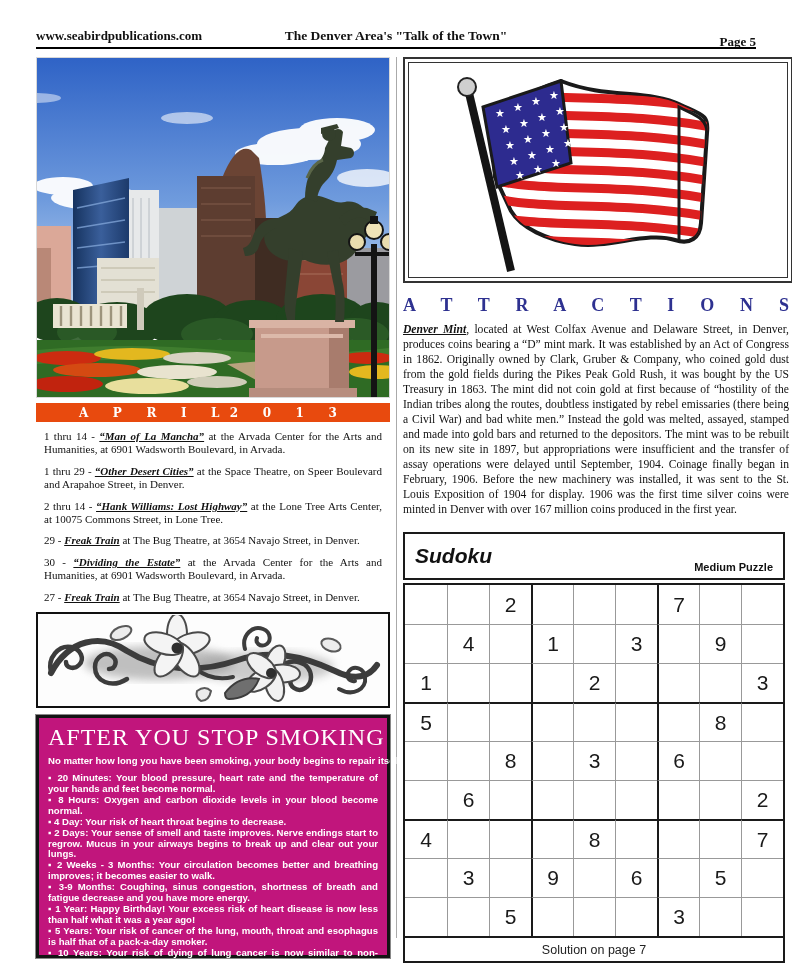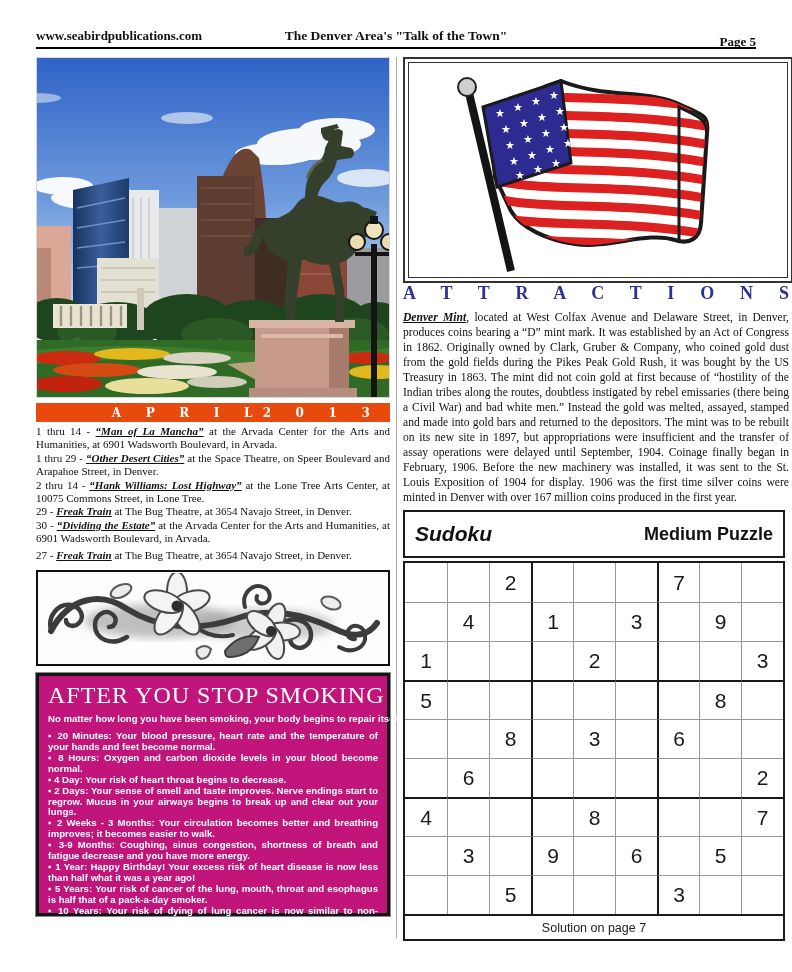--- a/index.html
+++ b/index.html
@@ -18,29 +18,29 @@
   
   .left-col{position:absolute;left:36px;top:57px;width:354px;}
   .right-col{position:absolute;left:403px;top:57px;width:386px;}
 
   
   .photo{width:352px;height:339px;border:1px solid #d8d8d8;display:block;}
 
   
   .banner{
     margin-top:5px;height:19px;background:#E84A0E;color:#fff;
-    display:flex;justify-content:flex-end;align-items:center;
+    display:flex;justify-content:center;align-items:center;
     padding:0 10px;font-family:"DejaVu Serif", serif;font-weight:bold;font-size:12px;
   }
   .banner span{letter-spacing:.85em;white-space:nowrap;}
   .banner .yr{letter-spacing:.85em;}
 
   
   .events{margin:3px 0 0 0;font-size:11px;line-height:13.4px;text-align:justify;}
-  .events p{margin:0;}
+  .events p{margin:8px;}
   .etitle{font-weight:bold;font-style:italic;text-decoration:underline;}
 
   
   .floral-box{margin-top:8px;border:2px solid #101010;background:#fdfdfd;padding:1px;}
   .floral-box svg{display:block;}
 
   
   .smoke-box{
     margin-top:7px;border:3px solid #141414;outline:1px solid #888;
     background:#C1157C;color:#fff;padding:4px 9px 5px 9px;height:228px;
@@ -57,34 +57,34 @@
   .smoke-items p{margin:0;}
   .slabel{font-weight:bold;}
 
   
   .flag-box{width:380px;border:2px solid #333;padding:3px;background:#fff;}
   .flag-inner{border:1px solid #333;padding:2px;}
   .flag-inner svg{display:block;}
 
   
   .attr-head{
-    margin-top:0;color:#2E3190;font-weight:bold;font-size:18px;
+    margin-top:12px;color:#2E3190;font-weight:bold;font-size:18px;
     text-align:justify;text-align-last:justify;height:24px;
   }
   .article{margin-top:3px;font-size:11.6px;line-height:15px;text-align:justify;}
   .lead{font-weight:bold;font-style:italic;text-decoration:underline;}
 
   
-  .sudoku-wrap{margin-top:5px;width:382px;}
+  .sudoku-wrap{margin-top:15px;width:382px;}
   .sudoku-head{
     border:2px solid #1a1a1a;height:44px;display:flex;justify-content:space-between;
     padding:0 10px;font-family:"Liberation Sans", sans-serif;
   }
   .sudoku-title{font-weight:bold;font-style:italic;font-size:21px;align-self:center;}
-  .sudoku-diff{font-weight:bold;font-size:18px;align-self:flex-end;padding-bottom:11px;}
+  .sudoku-diff{font-weight:bold;font-size:11px;align-self:flex-end;padding-bottom:5px;}
   .sudoku-grid{
     margin-top:3px;border:2px solid #1a1a1a;display:grid;
     grid-template-columns:repeat(9,42px);grid-auto-rows:39px;width:378px;
   }
   .su-cell{
     display:flex;align-items:center;justify-content:center;
     font-family:"Liberation Sans", sans-serif;font-size:21px;color:#1a1a1a;
     box-sizing:border-box;background:#fff;
   }
   .sudoku-footer{

